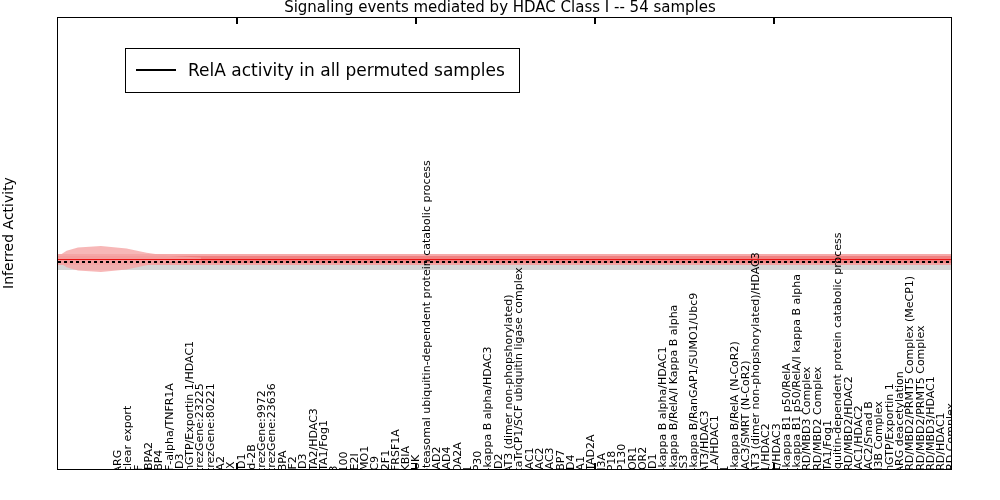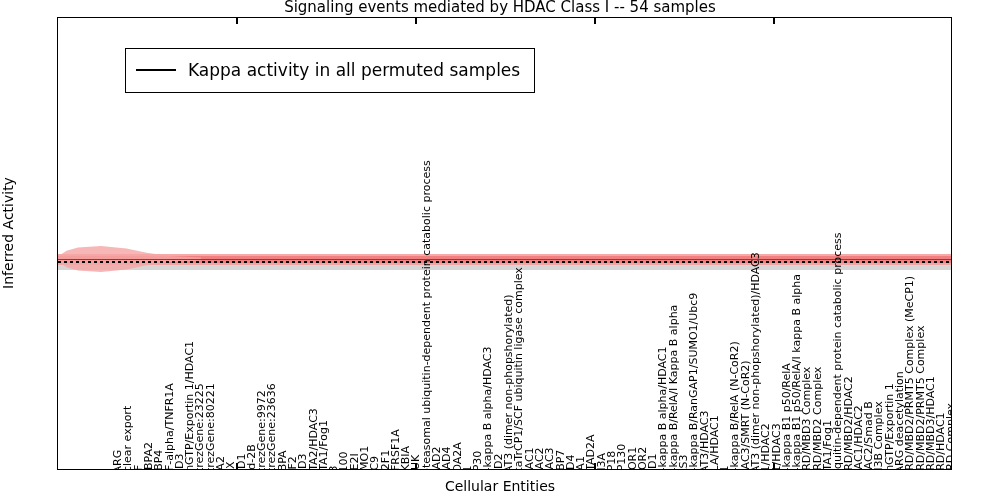--- a/index.html
+++ b/index.html
@@ -173,31 +173,30 @@
         <div class="cat" style="left: 800.27px;">NuRD/MBD2/PRMT5 Complex (MeCP1)</div>
         <div class="cat" style="left: 810.557px;">NuRD/MBD2/PRMT5 Complex</div>
         <div class="cat" style="left: 820.845px;">NuRD/MBD3/HDAC1</div>
         <div class="cat" style="left: 831.132px;">NuRD/HDAC1</div>
         <div class="cat" style="left: 841.42px;">NuRD Complex</div>
       </div>
 
     <div class="legend">
       <div class="legrow">
         <span class="legline"></span>
-        <span class="legtxt">Kappa activity in all permuted samples</span>
+        <span class="legtxt">RelA activity in all permuted samples</span>
       </div>
     </div>
 
   </div>
 
   <div id="xticks">
       <div class="xtickmark " style="left: 236px;"></div>
       <div class="xtickmark t" style="left: 236px;"></div>
       <div class="xtickmark " style="left: 415px;"></div>
       <div class="xtickmark t" style="left: 415px;"></div>
       <div class="xtickmark " style="left: 594px;"></div>
       <div class="xtickmark t" style="left: 594px;"></div>
       <div class="xtickmark " style="left: 773px;"></div>
       <div class="xtickmark t" style="left: 773px;"></div>
     </div>
 
-  <div class="xlabel">Cellular Entities</div>
 </div>
 
 </body></html>

